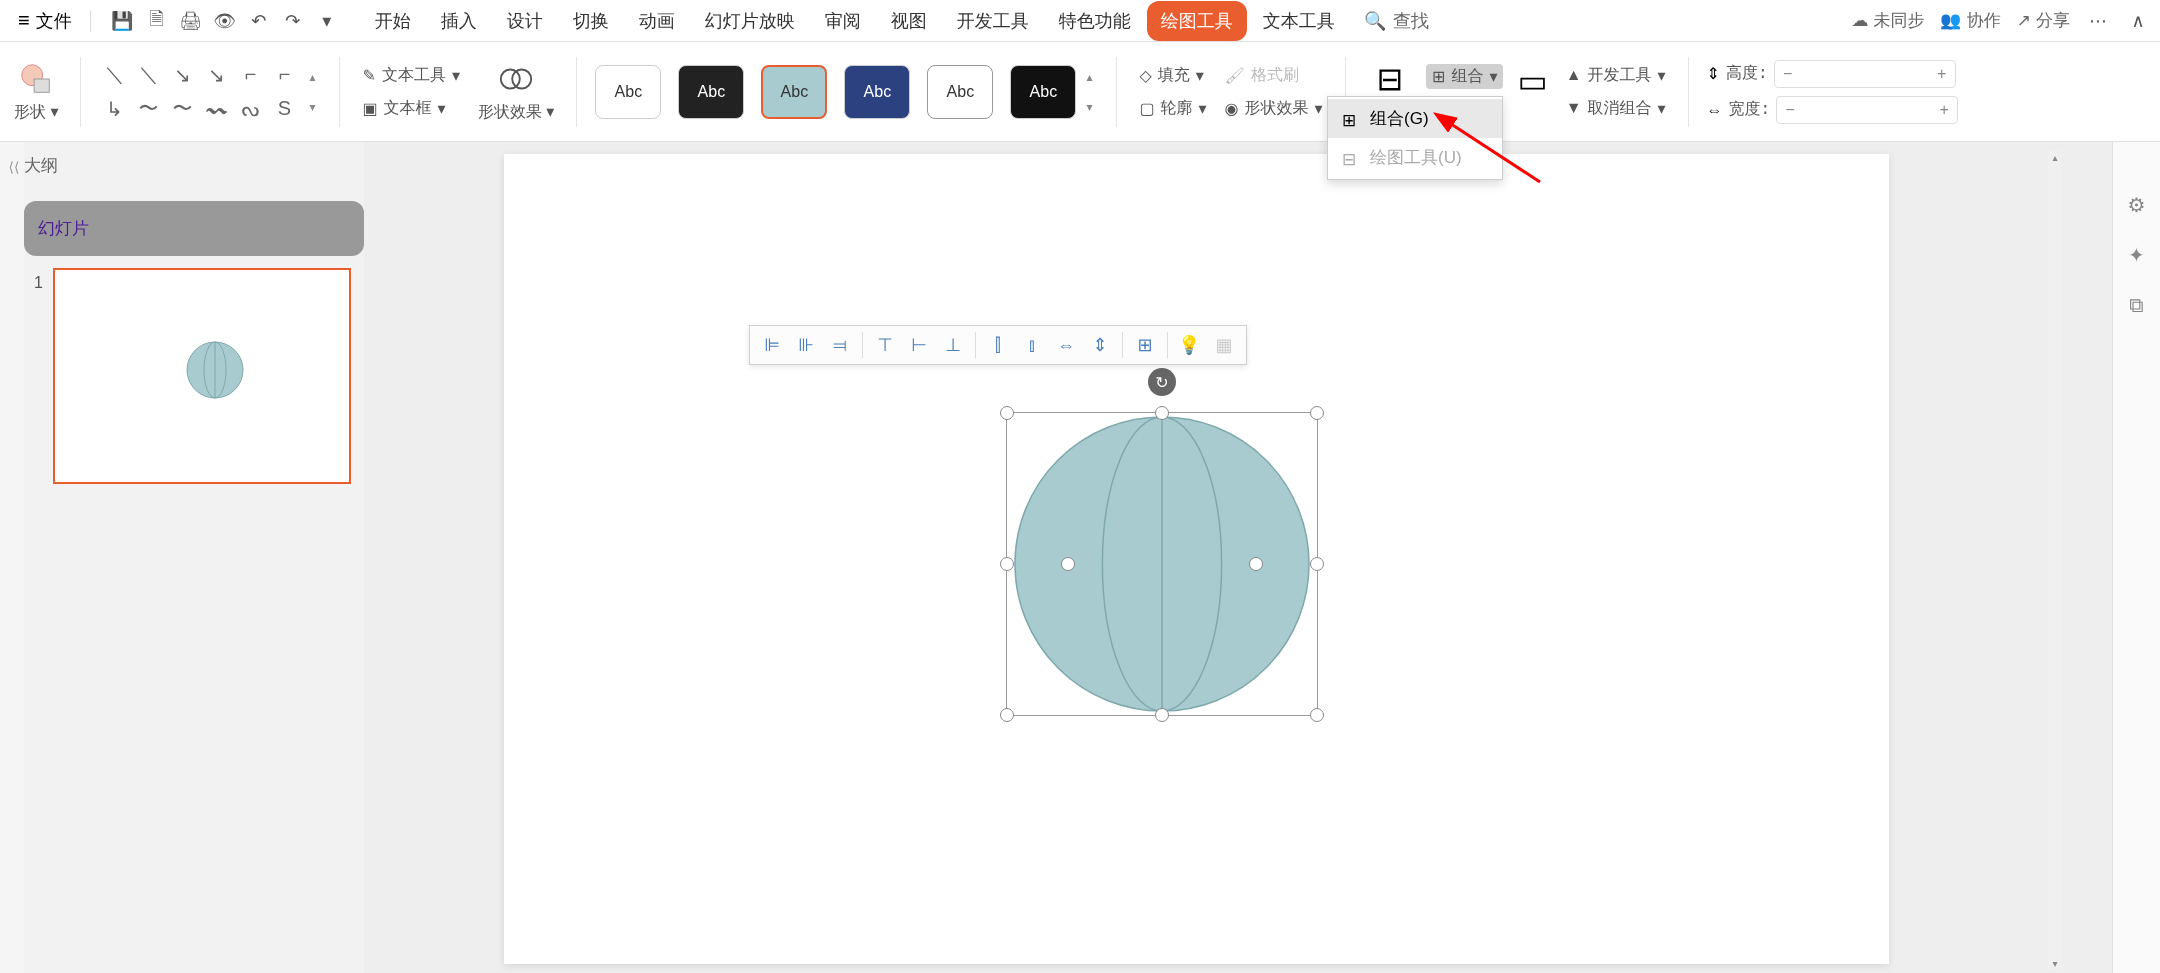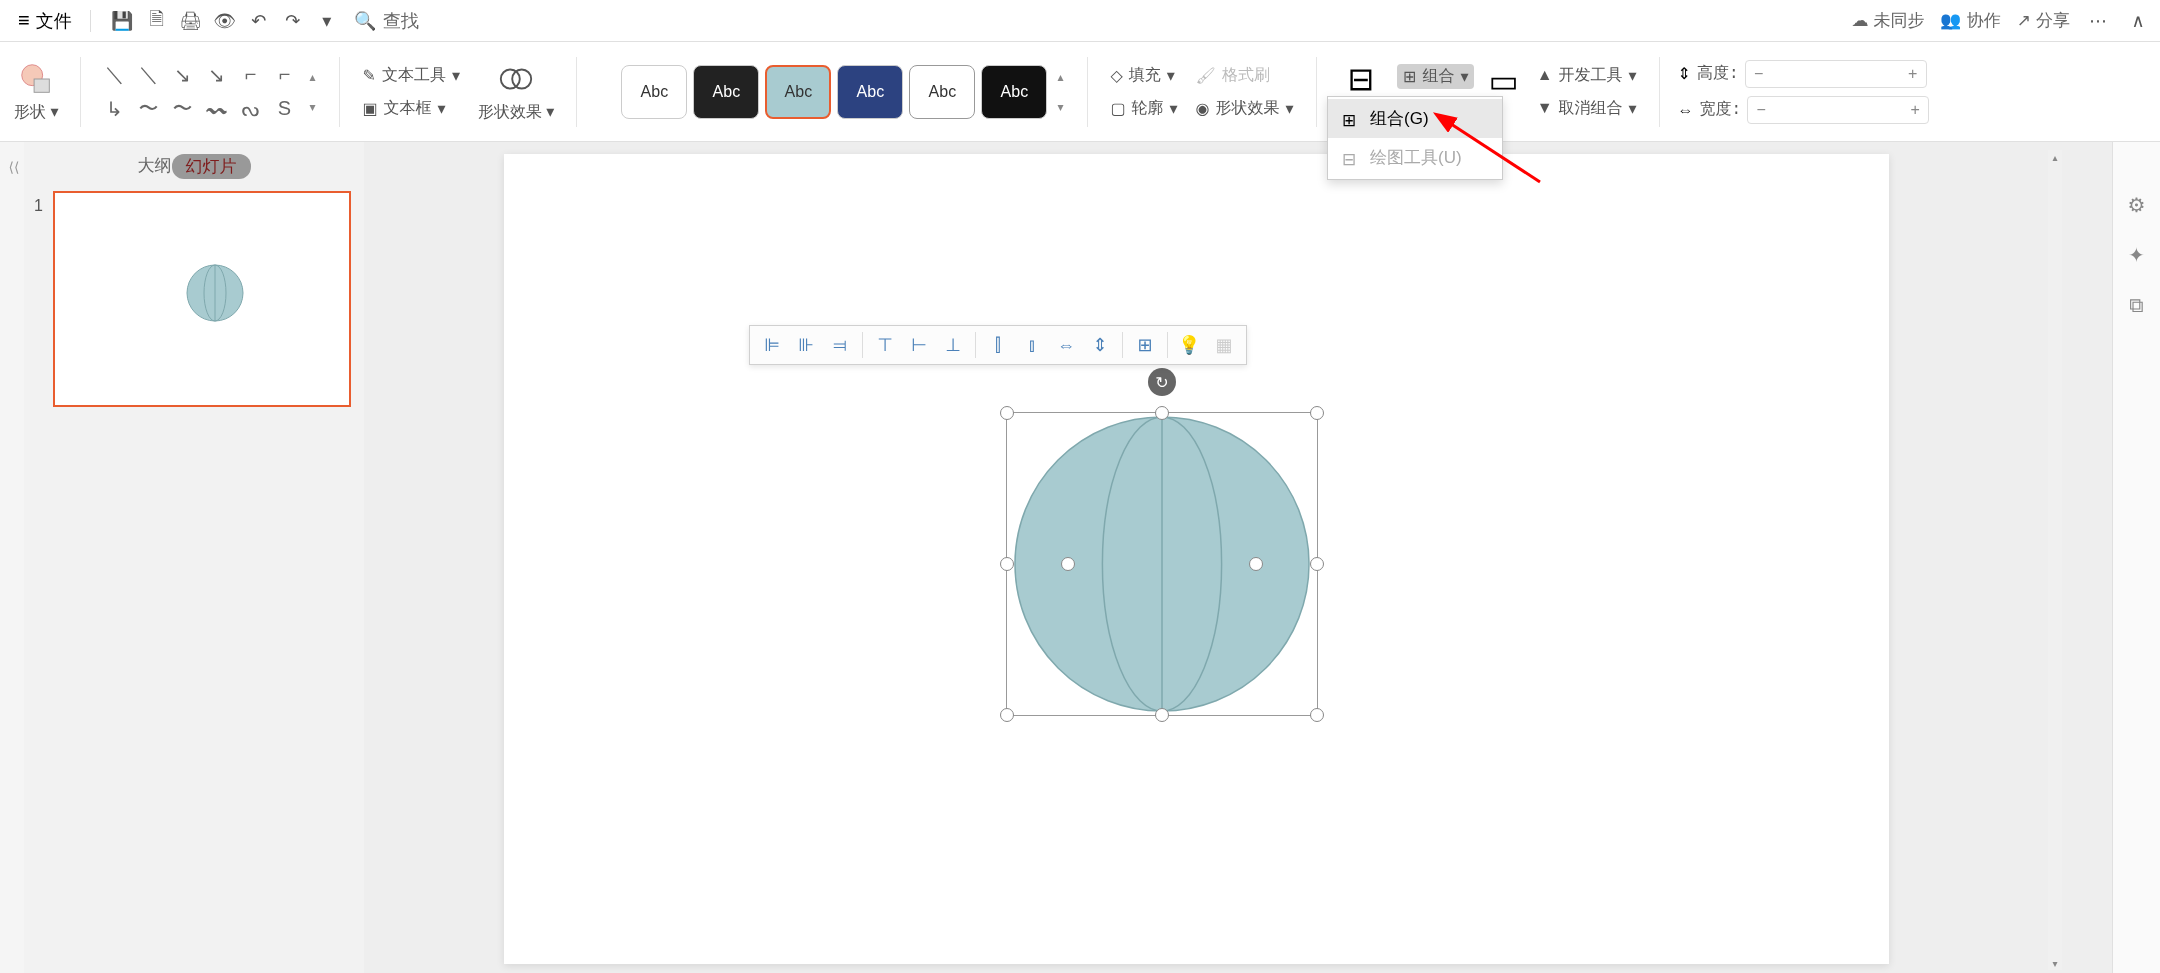--- a/index.html
+++ b/index.html
@@ -22,21 +22,21 @@
     
     .ribbon { height: 100px; background: #fff; border-bottom: 1px solid #e0e0e0; display: flex; align-items: center; padding: 0 10px; gap: 10px; }
     .ribbon-big-btn { display: flex; flex-direction: column; align-items: center; gap: 4px; cursor: pointer; padding: 4px; }
     .shape-icon-big { width: 38px; height: 38px; }
     .ribbon-label { font-size: 16px; color: #555; }
     .shapes-gallery { display: grid; grid-template-columns: repeat(6, 30px); grid-template-rows: repeat(2, 30px); gap: 4px; }
     .shape-cell { border: none; display: flex; align-items: center; justify-content: center; cursor: pointer; color: #666; font-size: 20px; }
     .scroll-btns { display: flex; flex-direction: column; margin-left: 4px; }
     .scroll-btn { width: 18px; height: 30px; display: flex; align-items: center; justify-content: center; cursor: pointer; color: #888; font-size: 12px; }
     .ribbon-small-btn { display: flex; align-items: center; gap: 6px; font-size: 16px; color: #555; cursor: pointer; padding: 2px 4px; }
-    .style-gallery { display: flex; gap: 6px; margin-left: 26px; }
+    .style-gallery { display: flex; gap: 17px; }
     .style-swatch { width: 66px; height: 54px; border-radius: 8px; display: flex; align-items: center; justify-content: center; color: #333; font-size: 16px; cursor: pointer; border: 1px solid #ccc; }
     .sw-white { background: #fff; }
     .sw-black { background: #222; color: #fff; }
     .sw-teal { background: #a8cbd0; border: 2px solid #e95d2f; }
     .sw-blue { background: #2c4280; color: #fff; }
     .sw-outline { background: #fff; border: 1px solid #999; }
     .sw-dark { background: #111; color: #fff; }
     .ribbon-col { display: flex; flex-direction: column; gap: 8px; }
     .ribbon-vdiv { width: 1px; height: 70px; background: #e5e5e5; margin: 0 8px; }
     
@@ -47,23 +47,23 @@
     .dropdown-item.disabled { color: #aaa; cursor: default; }
     .dd-icon { width: 18px; height: 18px; display: inline-block; }
     
     
     .red-arrow { position: absolute; top: 112px; left: 1430px; z-index: 101; }
     
     
     .main-area { display: flex; height: calc(100% - 142px); }
     .collapse-btn { width: 20px; height: 30px; display: flex; align-items: center; justify-content: center; color: #999; cursor: pointer; font-size: 14px; margin-left: 4px; margin-top: 10px; }
     .left-panel { width: 340px; background: #f2f2f2; display: flex; flex-direction: column; }
-    .panel-tabs { display: flex; justify-content: center; gap: 0; padding: 12px 0; }
+    .panel-tabs { display: flex; justify-content: center; gap: 24px; padding: 12px 0; flex-direction: column; }
     .panel-tab { font-size: 17px; color: #666; cursor: pointer; }
-    .panel-tab.active { background: #999; color: #7f1d1d; border-radius: 12px; padding: 1px 14px; }
+    .panel-tab.active { background: #999; color: #4c1d95; border-radius: 12px; padding: 16px 14px; }
     .thumb-list { padding: 0 10px; }
     .thumb-row { display: flex; align-items: flex-start; gap: 10px; }
     .thumb-num { font-size: 16px; color: #555; margin-top: 6px; }
     .thumbnail { width: 298px; height: 216px; background: #fff; border: 2px solid #e95d2f; position: relative; }
     .thumb-shape { position: absolute; top: 70px; left: 130px; }
     
     
     .canvas-wrapper { flex: 1; background: #eeeeee; position: relative; overflow: hidden; }
     .slide-canvas { position: absolute; top: 12px; left: 140px; width: 1385px; height: 810px; background: #fff; box-shadow: 0 2px 8px rgba(0,0,0,0.1); }
     
@@ -111,20 +111,34 @@
   </div>
   <div class="divider-v"></div>
   <div class="quick-icons">
     <div class="quick-icon">💾</div>
     <div class="quick-icon">🗎</div>
     <div class="quick-icon">🖨</div>
     <div class="quick-icon">👁</div>
     <div class="quick-icon">↶</div>
     <div class="quick-icon">↷</div>
     <div class="quick-icon">▾</div>
+  </div>
+  <div class="tab-menu">
+    <div class="tab-item">开始</div>
+    <div class="tab-item">插入</div>
+    <div class="tab-item">设计</div>
+    <div class="tab-item">切换</div>
+    <div class="tab-item">动画</div>
+    <div class="tab-item">幻灯片放映</div>
+    <div class="tab-item">审阅</div>
+    <div class="tab-item">视图</div>
+    <div class="tab-item">开发工具</div>
+    <div class="tab-item">特色功能</div>
+    <div class="tab-item active">绘图工具</div>
+    <div class="tab-item">文本工具</div>
   </div>
   <div class="search-box">
     <span>🔍</span>
     <span>查找</span>
   </div>
   <div class="top-right">
     <div class="top-right-item">
       <span>☁</span>
       <span>未同步</span>
     </div>

